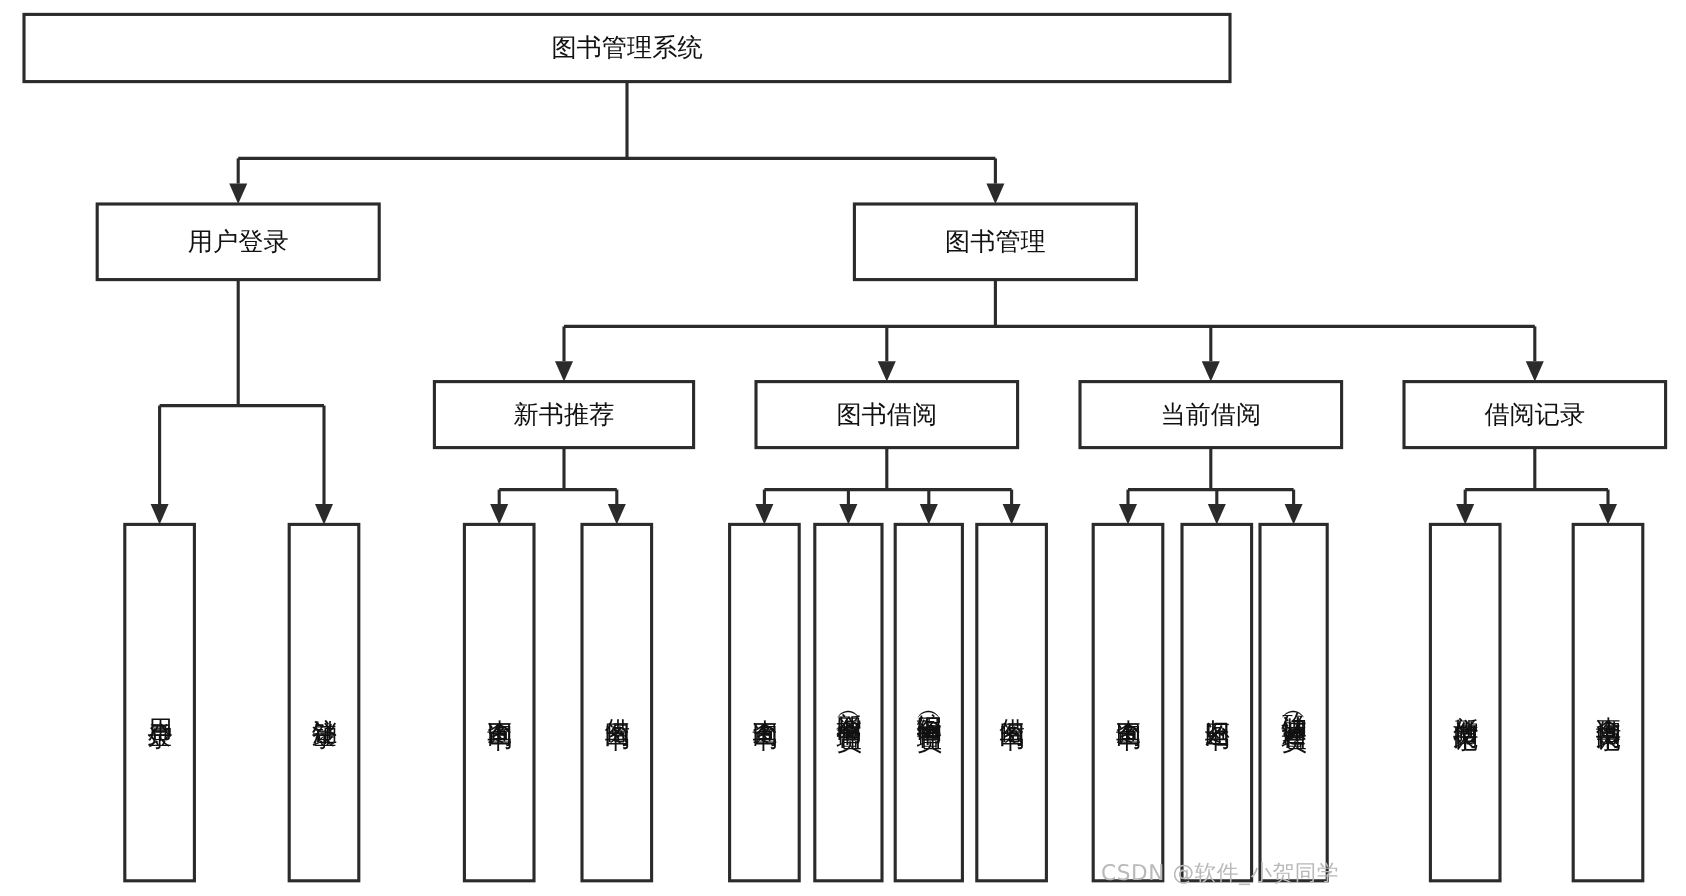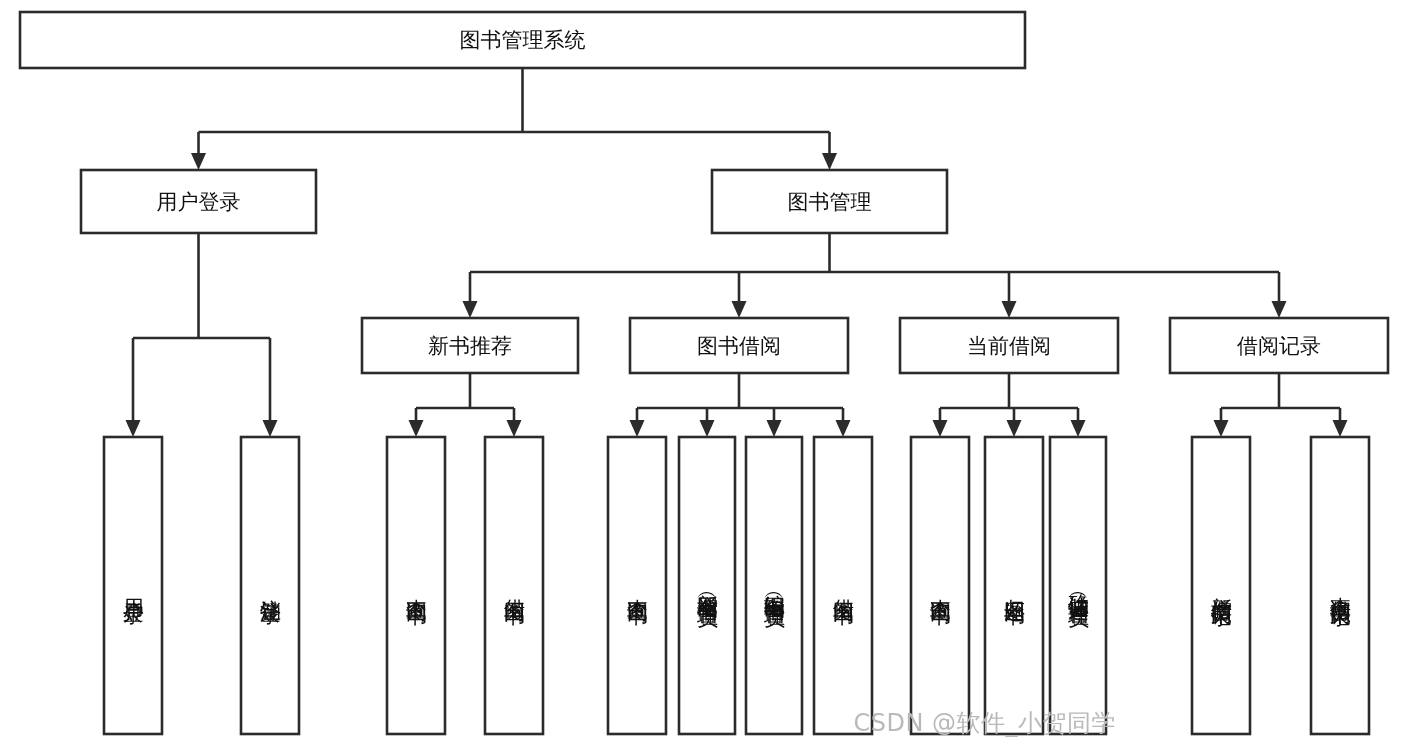--- a/index.html
+++ b/index.html
@@ -73,21 +73,21 @@
     align-items: center;
     justify-content: center;
     white-space: nowrap;
     pointer-events: none;
   }
   .watermark {
     position: absolute;
     right: 10px;
     bottom: 8px;
     font-family: "DejaVu Sans", "Liberation Sans", sans-serif;
-    font-size: 24px;
+    font-size: 18px;
     color: #b9b9b9;
     letter-spacing: 0.5px;
     white-space: nowrap;
   }
 </style>
 </head>
 <body>
 
 <div id="diagram-root">
 

